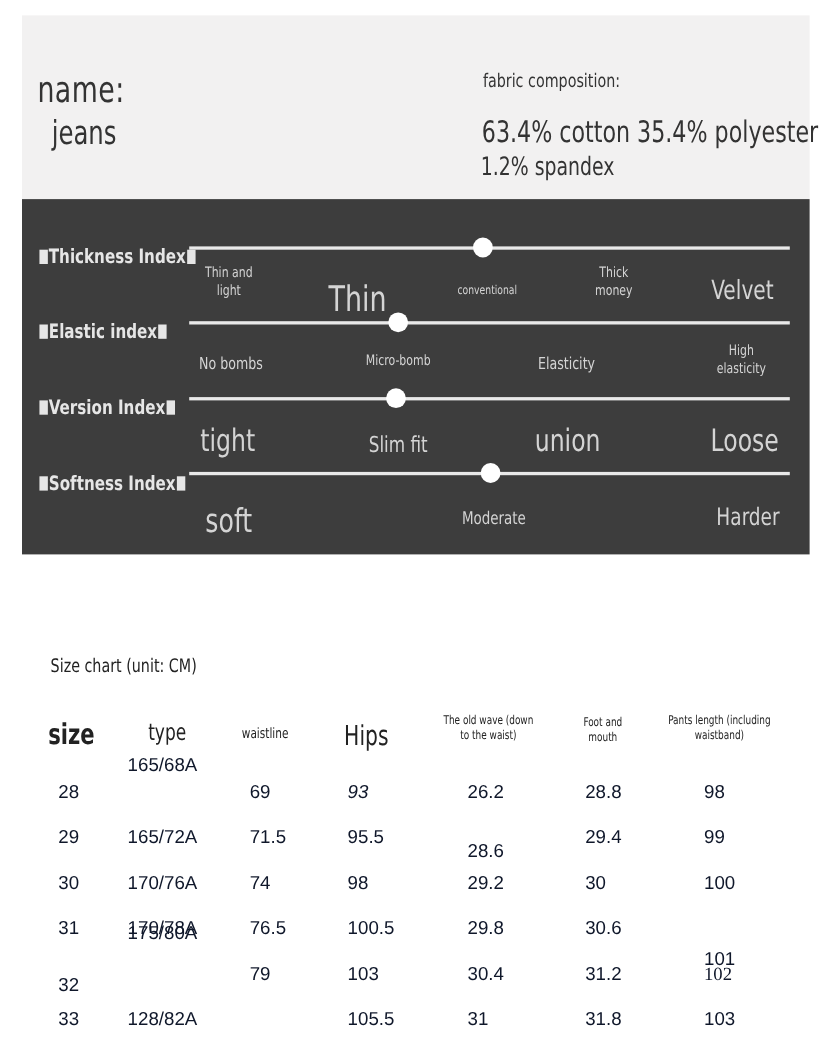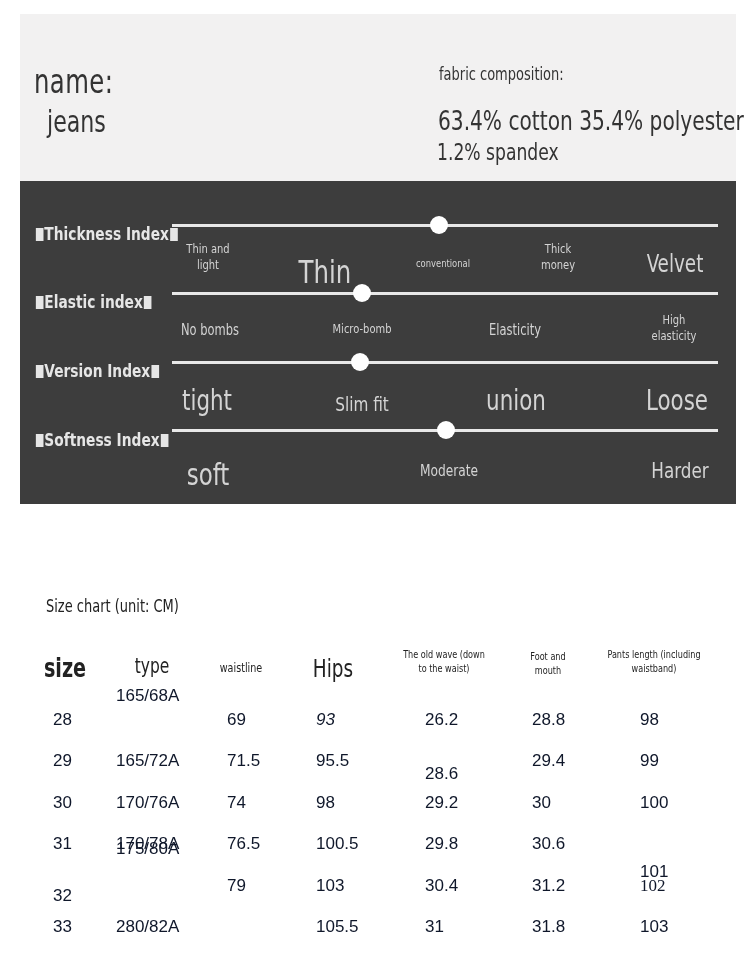--- a/index.html
+++ b/index.html
@@ -120,19 +120,19 @@
     <div class="td" style="left: 532px; top: 834.2px;">30.6</div>
     <div class="td" style="left: 640px; top: 834.2px; margin-top: 28px;">101</div>
     <div class="td" style="left: 53px; top: 886px;">32</div>
     <div class="td" style="left: 116px; top: 839px;">175/80A</div>
     <div class="td" style="left: 227px; top: 875.6px; text-align: right;">79</div>
     <div class="td" style="left: 316px; top: 875.6px;">103</div>
     <div class="td" style="left: 425px; top: 875.6px;">30.4</div>
     <div class="td" style="left: 532px; top: 875.6px;">31.2</div>
     <div class="td" style="left: 640px; top: 875.6px; font-family: Liberation Serif, serif;">102</div>
     <div class="td" style="left: 53px; top: 917px;">33</div>
-    <div class="td" style="left: 116px; top: 917px;">280/82A</div>
+    <div class="td" style="left: 116px; top: 917px;">128/82A</div>
     <div class="td" style="left: 227px; top: 955px;">81.5</div>
     <div class="td" style="left: 316px; top: 917px;">105.5</div>
     <div class="td" style="left: 425px; top: 917px;">31</div>
     <div class="td" style="left: 532px; top: 917px;">31.8</div>
     <div class="td" style="left: 640px; top: 917px;">103</div>
   </div>
 
 </body></html>

